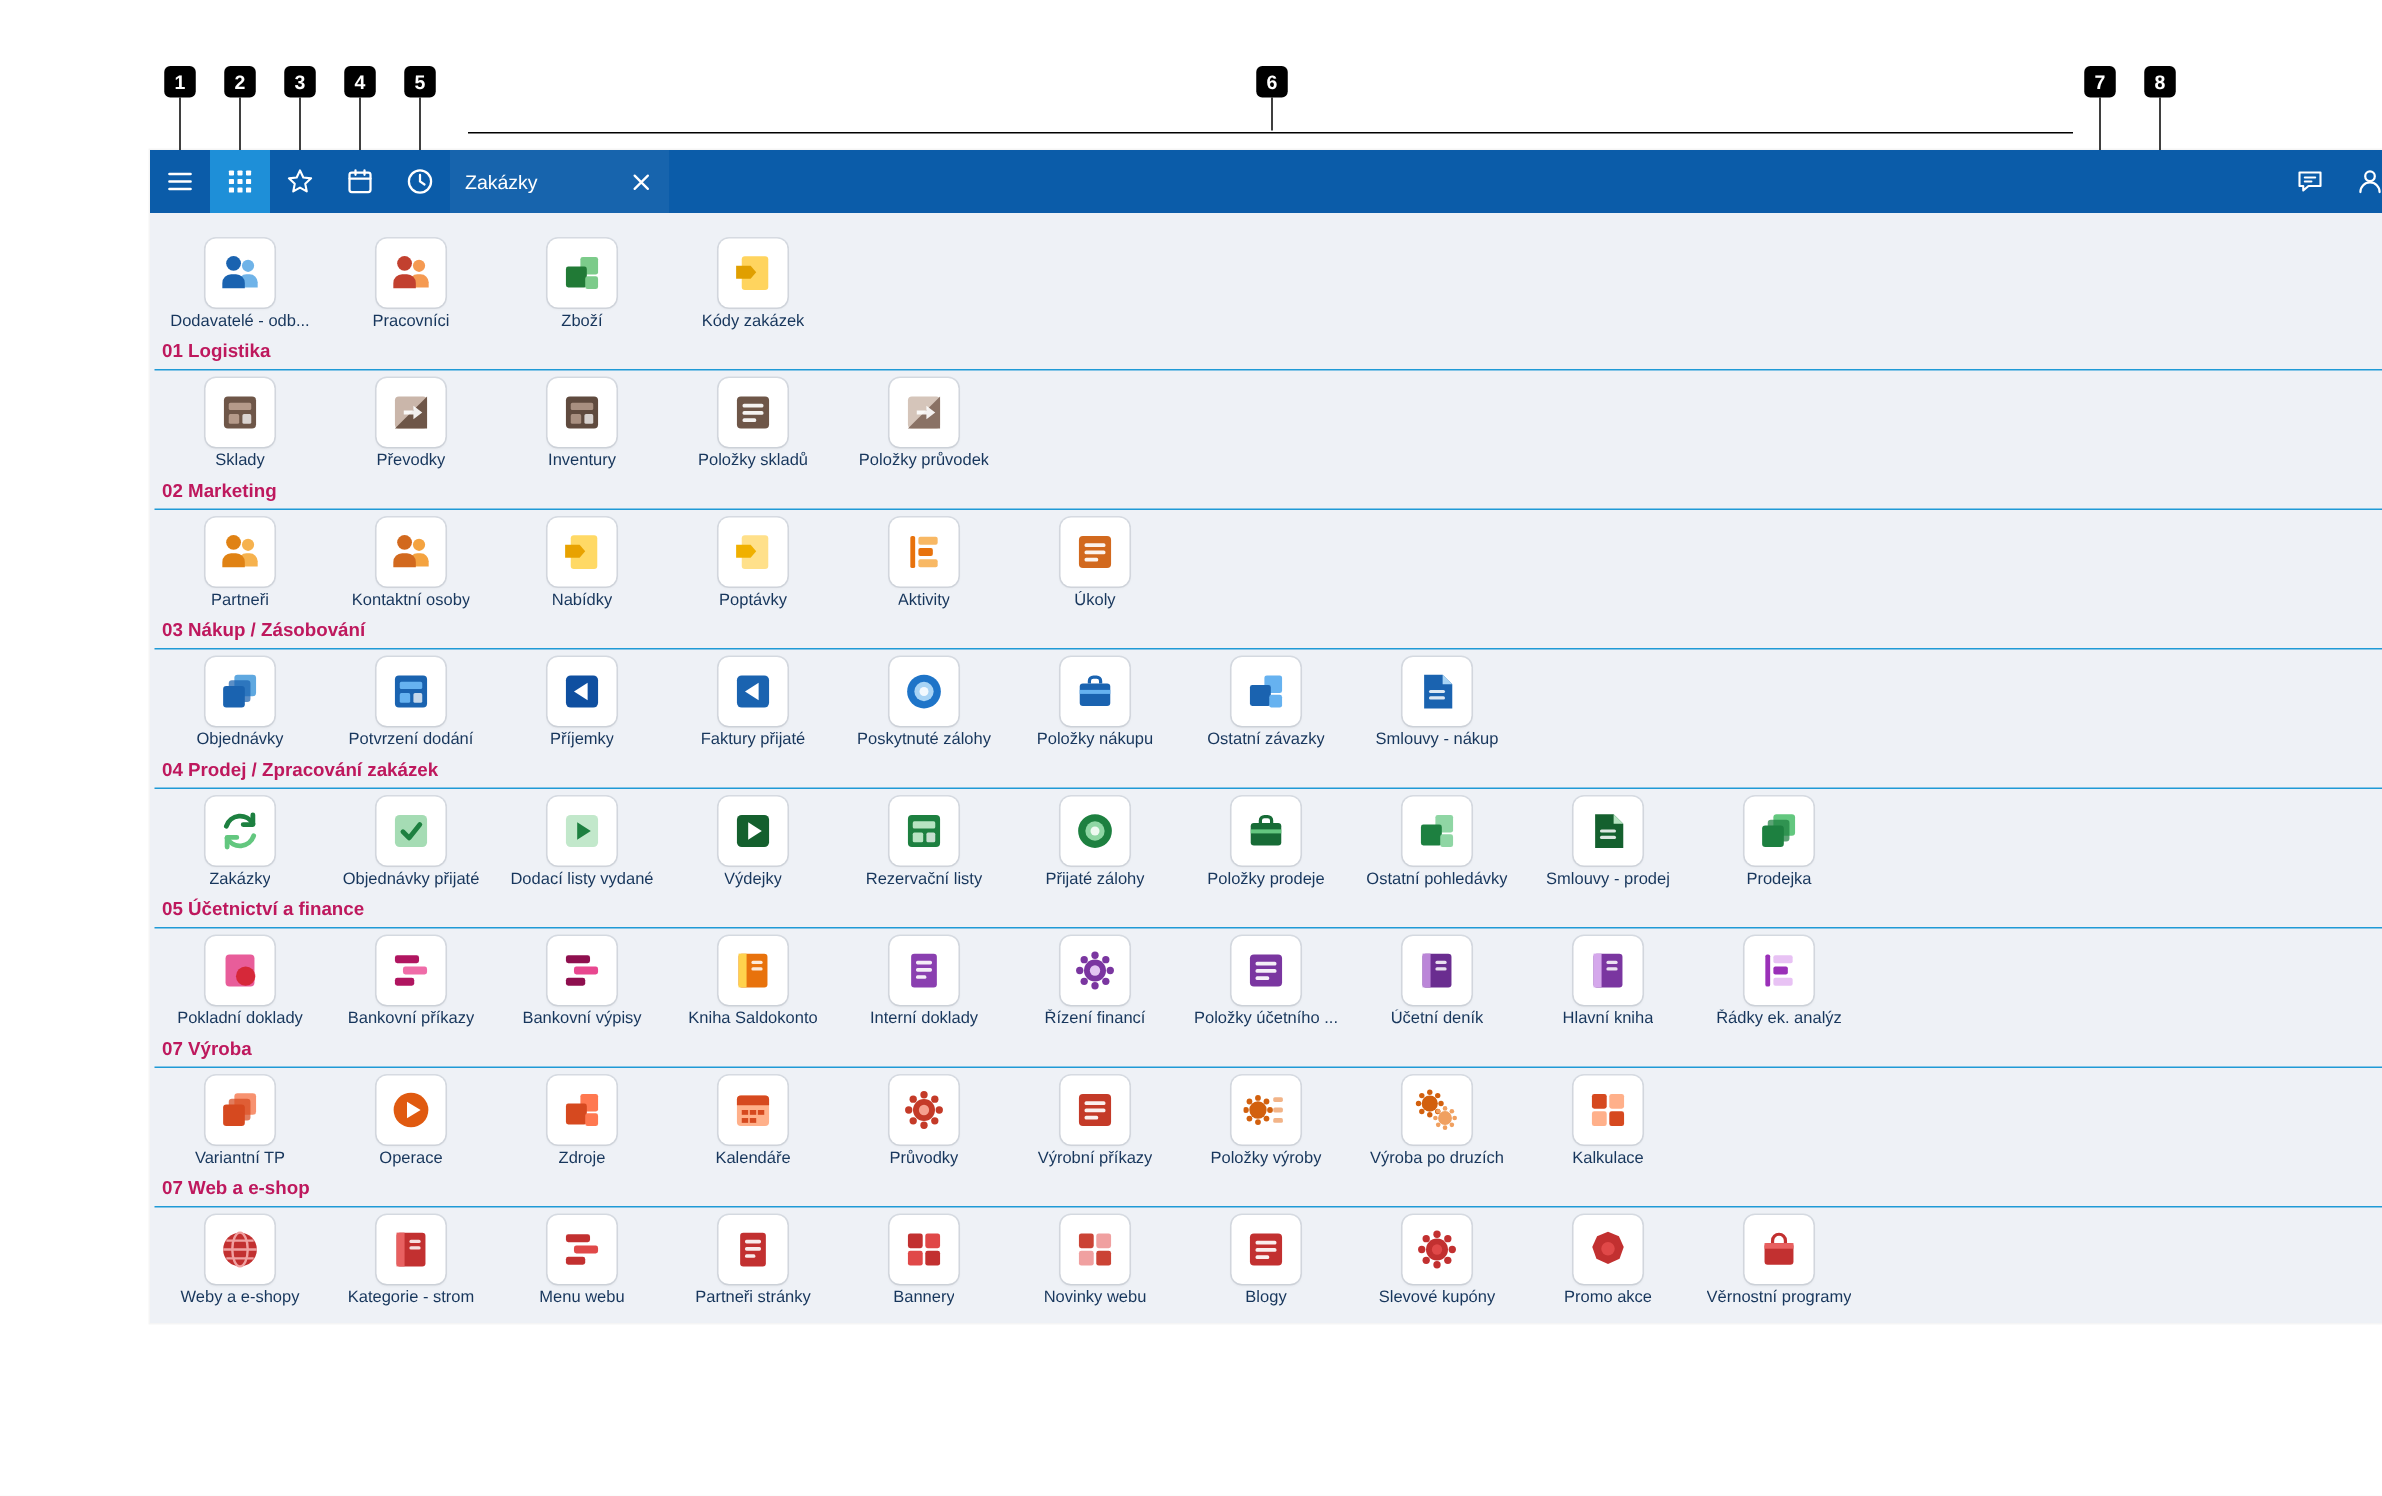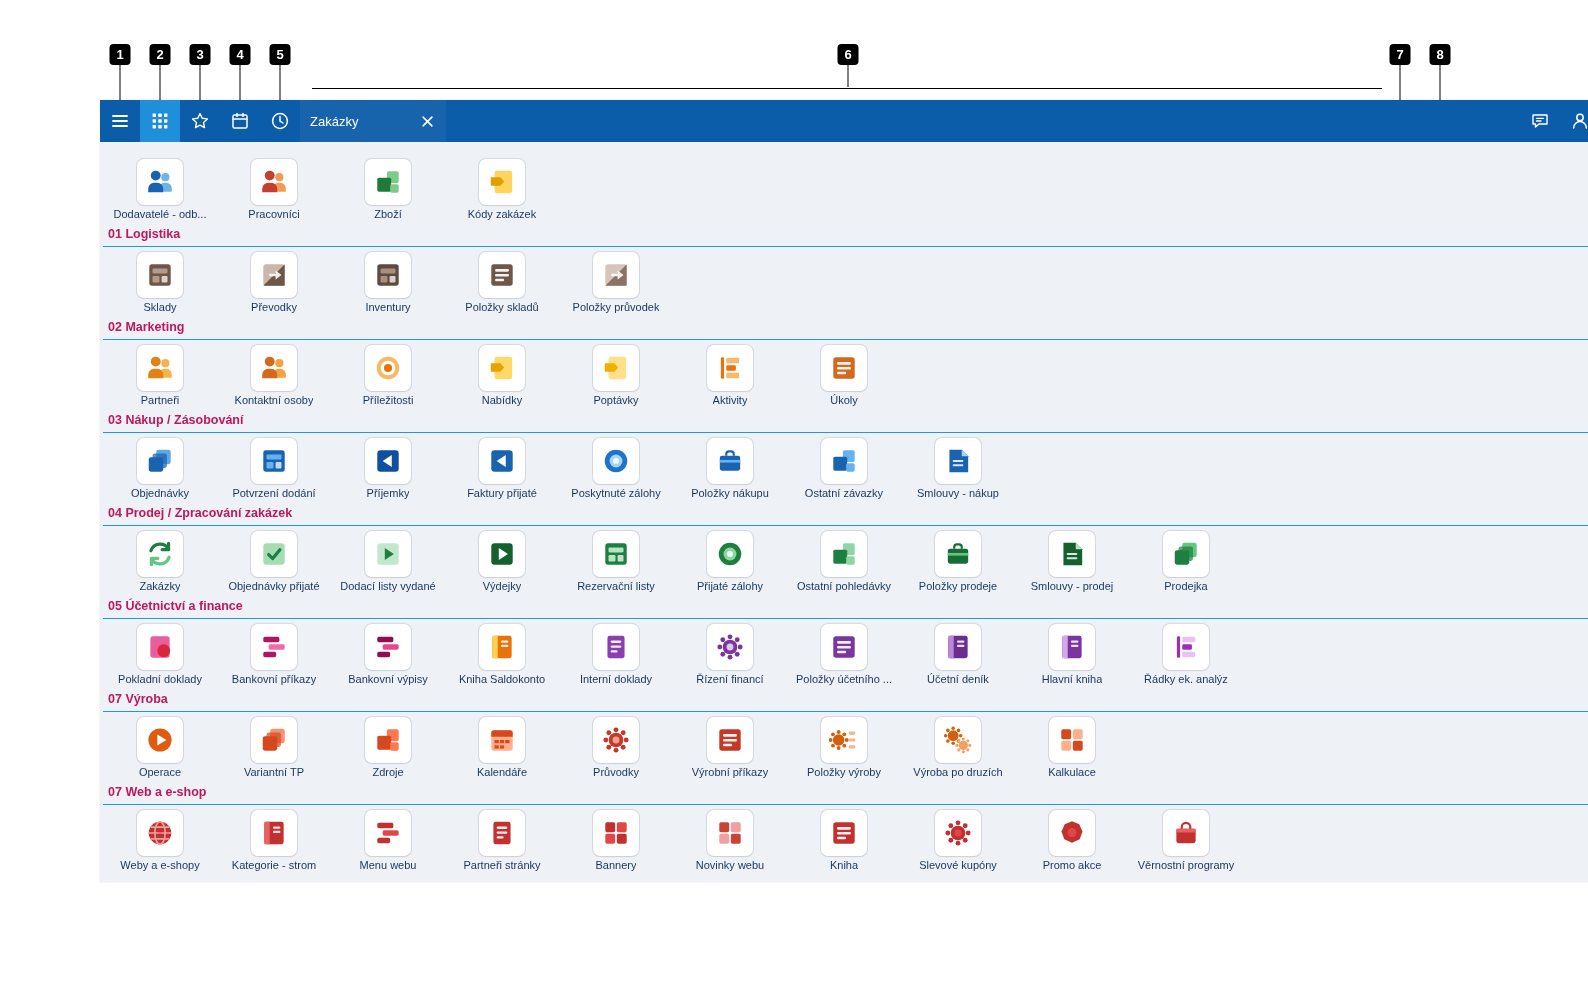--- a/index.html
+++ b/index.html
@@ -299,30 +299,20 @@
                 <svg viewBox="0 0 28 28" width="30" height="30" aria-hidden="true">
                   <circle cx="19" cy="9.5" r="3.8" fill="#f4a340"></circle>
                   <path d="M13 23 v-3.2 a5 5 0 0 1 5-5 h2 a5 5 0 0 1 5 5 V23 Z" fill="#f4a340"></path>
                   <circle cx="10" cy="8" r="4.6" fill="#d2691e"></circle>
                   <path d="M3 23.5 v-3.2 a5.5 5.5 0 0 1 5.5-5.5 h3 a5.5 5.5 0 0 1 5.5 5.5 v3.2 Z" fill="#d2691e"></path>
                 </svg>
               </div>
     <div class="tile-label">Kontaktní osoby</div>
   </div>
 
-  <div class="tile-cell">
-    <div class="tile-icon">
-                <svg viewBox="0 0 28 28" width="30" height="30" aria-hidden="true">
-                  <circle cx="14" cy="14" r="10.5" fill="#f8b864"></circle>
-                  <circle cx="14" cy="14" r="6.8" fill="#fff"></circle>
-                  <circle cx="14" cy="14" r="3.8" fill="#e8720c"></circle>
-                </svg>
-              </div>
-    <div class="tile-label">Příležitosti</div>
-  </div>
 
   <div class="tile-cell">
     <div class="tile-icon">
                 <svg viewBox="0 0 28 28" width="30" height="30" aria-hidden="true">
                   <rect x="7" y="3.5" width="16.5" height="21" rx="2" fill="#ffd965"></rect>
                   <path d="M3.5 9.5 h9 l3.5 4 -3.5 4 h-9 Z" fill="#e8a200"></path>
                 </svg>
               </div>
     <div class="tile-label">Nabídky</div>
   </div>
@@ -525,37 +515,37 @@
                   <circle cx="14" cy="14" r="6" fill="#8fd6a4"></circle>
                   <circle cx="14" cy="14" r="2.8" fill="#fff" opacity="0.85"></circle>
                 </svg>
               </div>
     <div class="tile-label">Přijaté zálohy</div>
   </div>
 
   <div class="tile-cell">
     <div class="tile-icon">
                 <svg viewBox="0 0 28 28" width="30" height="30" aria-hidden="true">
+                  <path d="M10.5 9 V7.5 a2.5 2.5 0 0 1 2.5-2.5 h2 a2.5 2.5 0 0 1 2.5 2.5 V9" fill="none" stroke="#176b36" stroke-width="2"></path>
+                  <rect x="4.5" y="9" width="19" height="14" rx="2" fill="#176b36"></rect>
+                  <rect x="4.5" y="13" width="19" height="2.5" fill="#63c77f"></rect>
+                </svg>
+              </div>
+    <div class="tile-label">Položky prodeje</div>
+  </div>
+
+  <div class="tile-cell">
+    <div class="tile-icon">
+                <svg viewBox="0 0 28 28" width="30" height="30" aria-hidden="true">
                   <rect x="13" y="4" width="11" height="11" rx="1.5" fill="#8fd6a4"></rect>
                   <rect x="4" y="10" width="13" height="13" rx="1.5" fill="#1d8040"></rect>
                   <rect x="16" y="16" width="8" height="8" rx="1.5" fill="#8fd6a4"></rect>
                 </svg>
               </div>
     <div class="tile-label">Ostatní pohledávky</div>
-  </div>
-
-  <div class="tile-cell">
-    <div class="tile-icon">
-                <svg viewBox="0 0 28 28" width="30" height="30" aria-hidden="true">
-                  <path d="M10.5 9 V7.5 a2.5 2.5 0 0 1 2.5-2.5 h2 a2.5 2.5 0 0 1 2.5 2.5 V9" fill="none" stroke="#176b36" stroke-width="2"></path>
-                  <rect x="4.5" y="9" width="19" height="14" rx="2" fill="#176b36"></rect>
-                  <rect x="4.5" y="13" width="19" height="2.5" fill="#63c77f"></rect>
-                </svg>
-              </div>
-    <div class="tile-label">Položky prodeje</div>
   </div>
 
   <div class="tile-cell">
     <div class="tile-icon">
                 <svg viewBox="0 0 28 28" width="30" height="30" aria-hidden="true">
                   <path d="M6 3.5 H17.5 L23.5 9.5 V24.5 H6 Z" fill="#14602e"></path>
                   <path d="M17.5 3.5 L23.5 9.5 H17.5 Z" fill="#b7e4c2"></path>
                   <rect x="9" y="13" width="10" height="2" rx="1" fill="#fff" opacity="0.85"></rect>
                   <rect x="9" y="17" width="10" height="2" rx="1" fill="#fff" opacity="0.85"></rect>
                 </svg>
@@ -706,36 +696,36 @@
   </section>
 
   <section class="group">
     <div class="group-header">
       <span class="group-title">07 Výroba</span>
     </div>
     <div class="tiles">
   <div class="tile-cell">
     <div class="tile-icon">
                 <svg viewBox="0 0 28 28" width="30" height="30" aria-hidden="true">
-                  <circle cx="14" cy="14" r="10.8" fill="#e05a10"></circle>
-                  <path d="M11.5 8.8 L20 14 L11.5 19.2 Z" fill="#fff"></path>
-                </svg>
-              </div>
-    <div class="tile-label">Operace</div>
-  </div>
-
-  <div class="tile-cell">
-    <div class="tile-icon">
-                <svg viewBox="0 0 28 28" width="30" height="30" aria-hidden="true">
                   <rect x="10.5" y="3.5" width="13.5" height="13.5" rx="2" fill="#f79270"></rect>
                   <rect x="7" y="7" width="13.5" height="13.5" rx="2" fill="#d6491f" opacity="0.72"></rect>
                   <rect x="3.5" y="10.5" width="13.5" height="13.5" rx="2" fill="#d6491f"></rect>
                 </svg>
               </div>
     <div class="tile-label">Variantní TP</div>
+  </div>
+
+  <div class="tile-cell">
+    <div class="tile-icon">
+                <svg viewBox="0 0 28 28" width="30" height="30" aria-hidden="true">
+                  <circle cx="14" cy="14" r="10.8" fill="#e05a10"></circle>
+                  <path d="M11.5 8.8 L20 14 L11.5 19.2 Z" fill="#fff"></path>
+                </svg>
+              </div>
+    <div class="tile-label">Operace</div>
   </div>
 
   <div class="tile-cell">
     <div class="tile-icon">
                 <svg viewBox="0 0 28 28" width="30" height="30" aria-hidden="true">
                   <rect x="13" y="4" width="11" height="11" rx="1.5" fill="#ff7850"></rect>
                   <rect x="4" y="10" width="13" height="13" rx="1.5" fill="#d6491f"></rect>
                   <rect x="16" y="16" width="8" height="8" rx="1.5" fill="#ff7850"></rect>
                 </svg>
               </div>
@@ -925,21 +915,21 @@
 
   <div class="tile-cell">
     <div class="tile-icon">
                 <svg viewBox="0 0 28 28" width="30" height="30" aria-hidden="true">
                   <rect x="4" y="4" width="20" height="20" rx="2.5" fill="#c23030"></rect>
                   <rect x="7.5" y="8.5" width="13" height="2.4" rx="1" fill="#fff" opacity="0.92"></rect>
                   <rect x="7.5" y="13" width="13" height="2.4" rx="1" fill="#fff" opacity="0.92"></rect>
                   <rect x="7.5" y="17.5" width="8.5" height="2.4" rx="1" fill="#fff" opacity="0.92"></rect>
                 </svg>
               </div>
-    <div class="tile-label">Kniha</div>
+    <div class="tile-label">Blogy</div>
   </div>
 
   <div class="tile-cell">
     <div class="tile-icon">
                 <svg viewBox="0 0 28 28" width="30" height="30" aria-hidden="true">
                   <circle cx="14" cy="14" r="6.84" fill="#c23030"></circle>
                   <circle cx="23.50" cy="14.00" r="2.28" fill="#c23030"></circle>
                   <circle cx="20.72" cy="20.72" r="2.28" fill="#c23030"></circle>
                   <circle cx="14.00" cy="23.50" r="2.28" fill="#c23030"></circle>
                   <circle cx="7.28" cy="20.72" r="2.28" fill="#c23030"></circle>

